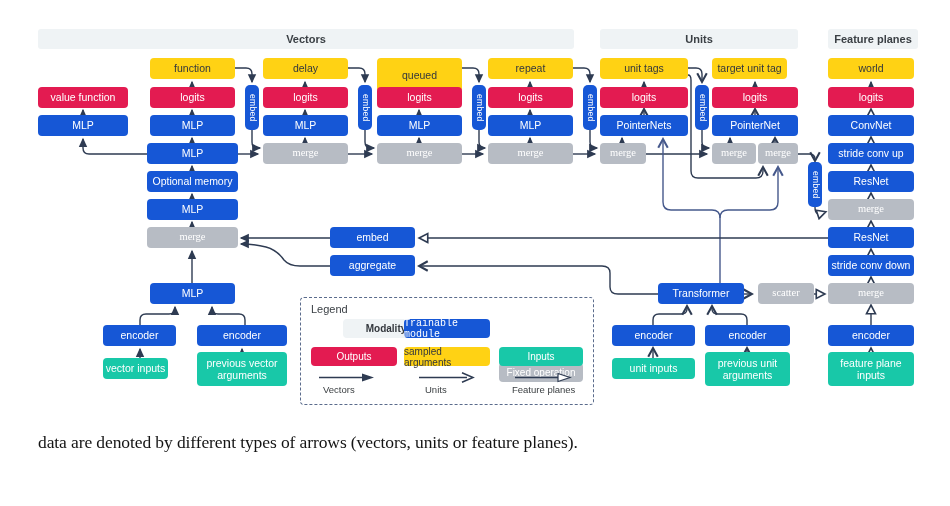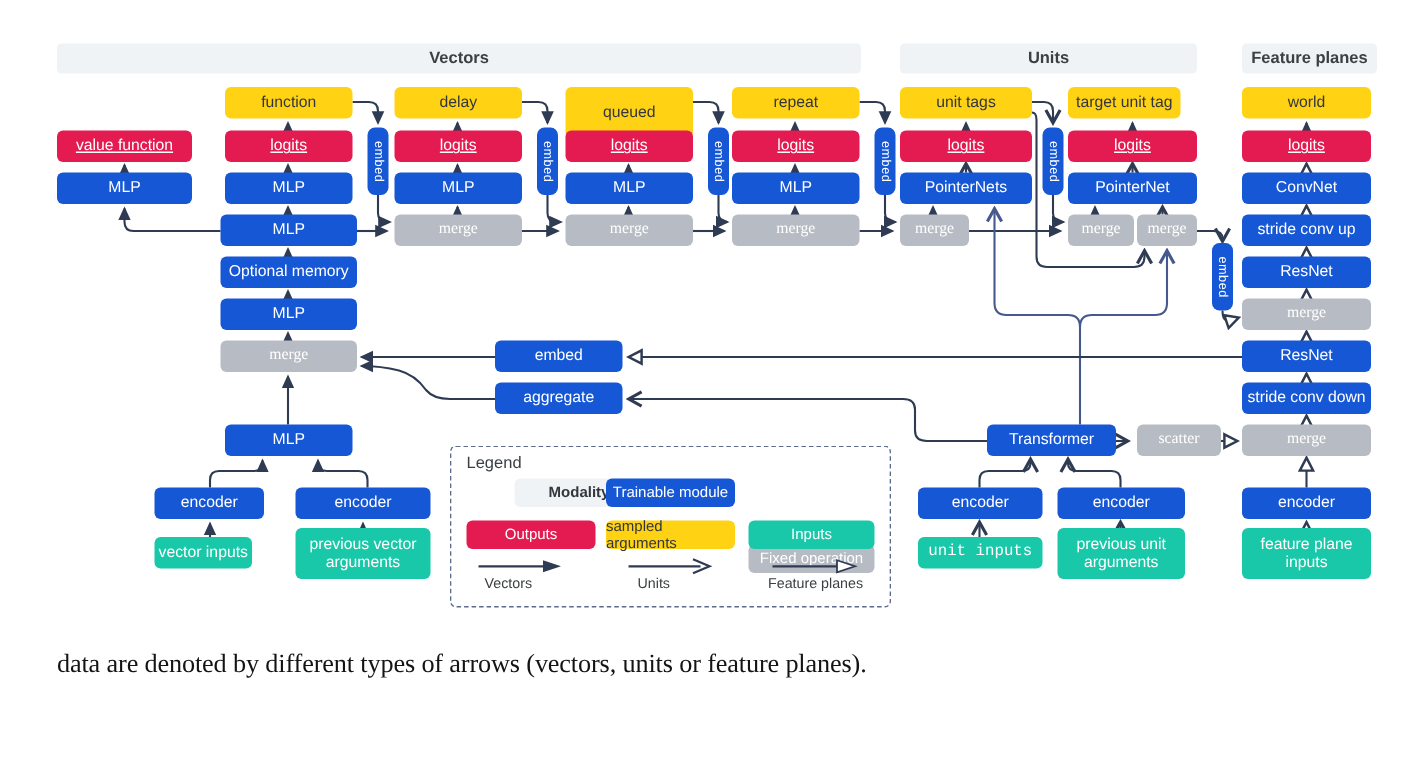--- a/index.html
+++ b/index.html
@@ -6,33 +6,33 @@
   .stage{position:relative;width:950px;height:506px;background:#fff;overflow:hidden;
          font-family:"Liberation Sans", sans-serif;}
   .diagram{position:absolute;left:0;top:0;width:950px;height:420px;}
   svg.wires{position:absolute;left:0;top:0;z-index:1;}
   .node{position:absolute;z-index:2;box-sizing:border-box;border-radius:4px;
         display:flex;align-items:center;justify-content:center;text-align:center;
         font-size:10.5px;line-height:1.15;color:#fff;}
   .node.header{background:var(--modality);color:#3b4045;font-weight:bold;font-size:11px;
         border-radius:3px;z-index:0;}
   .node.module{background:var(--module);}
-  .node.output{background:var(--output);text-decoration:underline;}
+  .node.output{background:var(--output);}
   .node.sampled{background:var(--sampled);color:#33373d;}
   .node.fixed{background:var(--fixed);font-family:Liberation Serif, serif;}
   .node.input{background:var(--input);}
   .node.vertical{writing-mode:vertical-rl;font-size:8.5px;border-radius:5px;letter-spacing:.3px;}
   
   .legend{position:absolute;left:300px;top:297px;width:294px;height:108px;z-index:3;
           border:1.6px dashed #5a6b8c;border-radius:4px;background:#fff;box-sizing:border-box;}
   .legend .title{position:absolute;left:10px;top:5px;font-size:11px;color:#3b4045;}
   .sw{position:absolute;height:19px;border-radius:4px;display:flex;align-items:center;
       justify-content:center;font-size:10px;color:#fff;}
   .sw.modality{background:var(--modality);color:#33373d;font-weight:bold;margin-left:32px;}
-  .sw.module{background:var(--module);}
+  .sw.module{background:var(--module);font-family:Liberation Mono, monospace;}
   .sw.fixed{background:var(--fixed);margin-top:44px;}
   .sw.output{background:var(--output);}
   .sw.sampled{background:var(--sampled);color:#33373d;}
   .sw.input{background:var(--input);}
   .arrow-sample{position:absolute;top:74px;}
   .arrow-label{position:absolute;top:86px;font-size:9.5px;color:#3c4043;}
   
   .caption{position:absolute;left:38px;top:430px;width:890px;
            font-family:"Liberation Serif", serif;font-size:17.5px;line-height:25.5px;
            color:#141414;letter-spacing:-0.1px;}
@@ -188,21 +188,21 @@
         <div class="node module" style="left: 658px; top: 283px; width: 86px; height: 21px;">Transformer</div>
         <div class="node fixed" style="left: 758px; top: 283px; width: 56px; height: 21px;">scatter</div>
         <div class="node fixed" style="left: 828px; top: 283px; width: 86px; height: 21px;">merge</div>
         <div class="node module" style="left: 103px; top: 325px; width: 73px; height: 21px;">encoder</div>
         <div class="node module" style="left: 197px; top: 325px; width: 90px; height: 21px;">encoder</div>
         <div class="node module" style="left: 612px; top: 325px; width: 83px; height: 21px;">encoder</div>
         <div class="node module" style="left: 705px; top: 325px; width: 85px; height: 21px;">encoder</div>
         <div class="node module" style="left: 828px; top: 325px; width: 86px; height: 21px;">encoder</div>
         <div class="node input" style="left: 103px; top: 358px; width: 65px; height: 21px;">vector inputs</div>
         <div class="node input" style="left: 197px; top: 352px; width: 90px; height: 34px;">previous vector arguments</div>
-        <div class="node input" style="left: 612px; top: 358px; width: 83px; height: 21px; font-family: Liberation Mono, monospace;">unit inputs</div>
+        <div class="node input" style="left: 612px; top: 358px; width: 83px; height: 21px;">unit inputs</div>
         <div class="node input" style="left: 705px; top: 352px; width: 85px; height: 34px;">previous unit arguments</div>
         <div class="node input" style="left: 828px; top: 352px; width: 86px; height: 34px;">feature plane inputs</div>
         <div class="node module vertical" style="left: 245px; top: 85px; width: 14px; height: 45px;">embed</div>
         <div class="node module vertical" style="left: 358px; top: 85px; width: 14px; height: 45px;">embed</div>
         <div class="node module vertical" style="left: 472px; top: 85px; width: 14px; height: 45px;">embed</div>
         <div class="node module vertical" style="left: 583px; top: 85px; width: 14px; height: 45px;">embed</div>
         <div class="node module vertical" style="left: 695px; top: 85px; width: 14px; height: 45px;">embed</div>
         <div class="node module vertical" style="left: 808px; top: 162px; width: 14px; height: 45px;">embed</div>
       </div>
 

